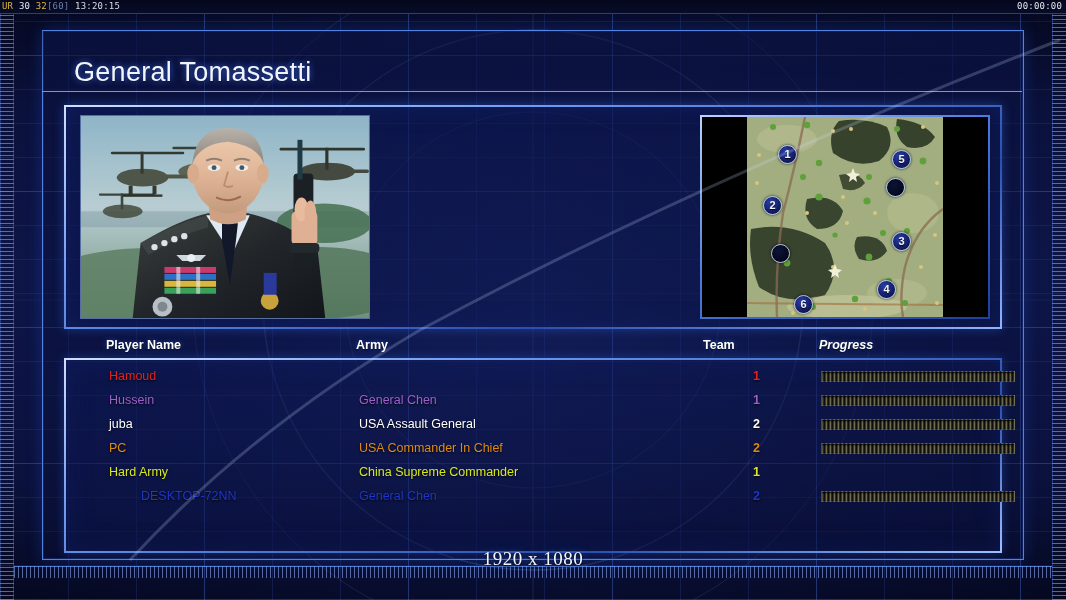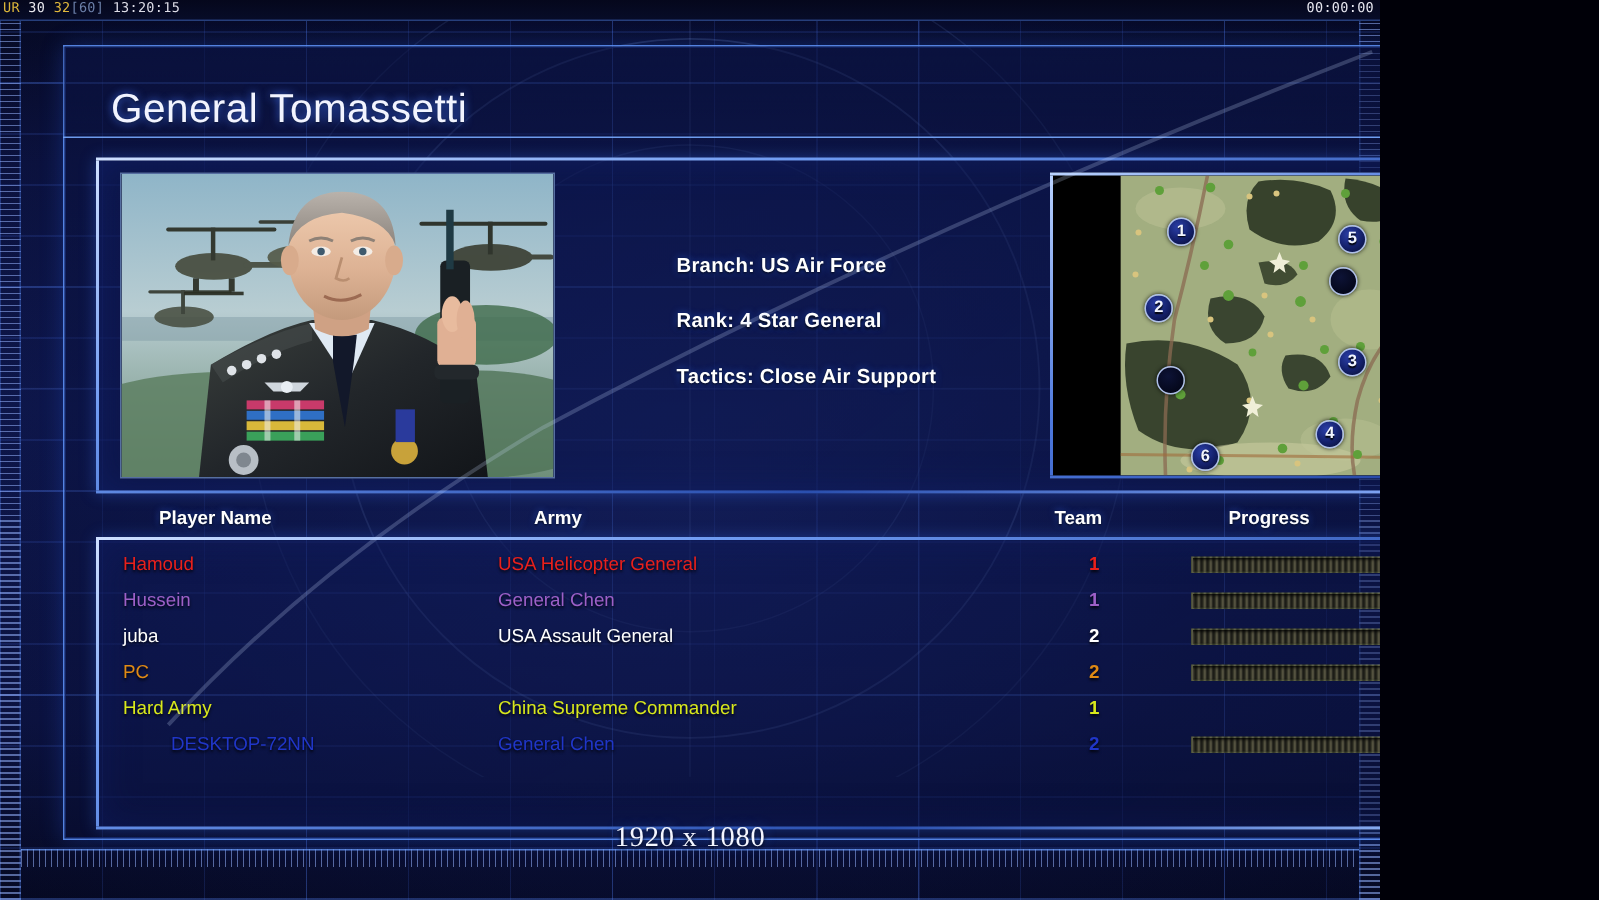--- a/index.html
+++ b/index.html
@@ -7,21 +7,21 @@
 
   html, body {
     width: 1066px; height: 600px;
     overflow: hidden;
     background: #000008;
     font-family: "Liberation Sans", sans-serif;
   }
 
   #screen {
     position: relative;
-    width: 920px; height: 600px;
+    width: 1066px; height: 600px;
     overflow: hidden;
     background:
       radial-gradient(ellipse 900px 560px at 50% 52%, rgba(40,60,160,0.40) 0%, rgba(20,32,110,0.20) 45%, rgba(4,6,30,0.0) 78%),
       linear-gradient(180deg, #05081f 0%, #0a1038 18%, #0c1442 45%, #0a1038 80%, #05081f 100%);
   }
 
   
   .grid-fine {
     position: absolute; inset: 0;
     background-image:
@@ -167,33 +167,33 @@
   }
   .th {
     position: absolute; top: 0;
     font-size: 12.5px; font-weight: bold; color: #ffffff;
     text-shadow: 0 1px 2px rgba(0,0,0,0.95), 0 0 5px rgba(50,100,230,0.7);
     padding-left: 24px;
   }
   .th-player   { left: 18px; }
   .th-army     { left: 268px; }
   .th-team     { left: 615px; }
-  .th-progress { left: 731px; }
+  .th-progress { left: 731px; font-style: italic; }
 
   
   .players-panel {
     position: absolute; left: 64px; top: 358px;
     width: 938px; height: 195px;
     z-index: 14;
     border: 2px solid;
     border-image: linear-gradient(160deg, #cfe0ff 0%, #6f9bf2 28%, #2a4fae 72%, #9cc0ff 100%) 1;
     box-shadow: 0 0 10px rgba(60,120,255,0.30), inset 0 0 24px rgba(16,30,100,0.50);
     background: linear-gradient(150deg, rgba(16,28,96,0.34) 0%, rgba(9,16,58,0.26) 100%);
   }
-  .rows { position: absolute; left: 0; top: 4px; right: 0; }
+  .rows { position: absolute; left: 0; top: 4px; right: 0; padding-left: 27px; }
   .row { position: relative; height: 24px; }
   .cell {
     position: absolute; top: 0; height: 24px; line-height: 24px;
     font-size: 12.5px; white-space: nowrap;
     text-shadow: 0 1px 2px rgba(0,0,0,0.85);
   }
   .c-name { left: 16px; }
   .c-army { left: 266px; }
   .c-team { left: 660px; font-weight: bold; }
   .c-prog { left: 728px; top: 7px; height: 11px; width: 194px; }
@@ -379,25 +379,20 @@
 
         <rect x="214" y="58" width="20" height="96" rx="4" fill="#1a2024"></rect>
         <rect x="218" y="24" width="5" height="40" fill="#1f3a44"></rect>
         <rect x="212" y="96" width="26" height="34" rx="5" fill="#e0b094"></rect>
         <ellipse cx="222" cy="94" rx="7" ry="12" fill="#e8bb9e"></ellipse>
         <ellipse cx="231" cy="98" rx="6" ry="13" fill="#e0b094"></ellipse>
         <rect x="210" y="128" width="30" height="10" rx="4" fill="#23282c"></rect>
       </svg>
     </div>
 
-    <div class="info-block">
-      <div class="info-line">Branch: US Air Force</div>
-      <div class="info-line">Rank: 4 Star General</div>
-      <div class="info-line">Tactics: Close Air Support</div>
-    </div>
 
     <div class="map-wrap">
       <svg class="map-img" viewBox="0 0 196 200" preserveAspectRatio="none">
         <rect x="0" y="0" width="196" height="200" fill="#9aa878"></rect>
         <rect x="0" y="0" width="196" height="200" fill="#a9b487" opacity=".5"></rect>
 
         <path d="M 92 4 Q 118 0 140 10 Q 150 30 132 44 Q 108 52 86 36 Q 80 16 92 4 Z" fill="#37422c"></path>
         <path d="M 150 2 Q 176 4 188 20 Q 180 34 160 30 Q 146 20 150 2 Z" fill="#37422c"></path>
         <path d="M 60 82 Q 86 76 96 94 Q 92 112 70 112 Q 54 102 60 82 Z" fill="#3a4530"></path>
         <path d="M 4 112 Q 44 104 78 126 Q 96 152 78 178 Q 40 190 12 170 Q 0 140 4 112 Z" fill="#39442e"></path>
@@ -471,21 +466,20 @@
     <div class="th th-player">Player Name</div>
     <div class="th th-army">Army</div>
     <div class="th th-team">Team</div>
     <div class="th th-progress">Progress</div>
   </div>
 
   <div class="players-panel">
     <div class="rows" id="rows-host">
         <div class="row">
           <div class="cell c-name" style="color: rgb(232, 32, 28);">Hamoud</div>
-          <div class="cell c-army" style="color: rgb(232, 32, 28);">USA Helicopter General</div>
           <div class="cell c-team" style="color: rgb(232, 32, 28);">1</div>
           <div class="cell c-prog">
             <div class="bar"></div>
           </div>
         </div>
         <div class="row">
           <div class="cell c-name" style="color: rgb(157, 96, 200);">Hussein</div>
           <div class="cell c-army" style="color: rgb(157, 96, 200);">General Chen</div>
           <div class="cell c-team" style="color: rgb(157, 96, 200);">1</div>
           <div class="cell c-prog">
@@ -495,20 +489,21 @@
         <div class="row">
           <div class="cell c-name" style="color: rgb(255, 255, 255);">juba</div>
           <div class="cell c-army" style="color: rgb(255, 255, 255);">USA Assault General</div>
           <div class="cell c-team" style="color: rgb(255, 255, 255);">2</div>
           <div class="cell c-prog">
             <div class="bar"></div>
           </div>
         </div>
         <div class="row">
           <div class="cell c-name" style="color: rgb(224, 138, 20);">PC</div>
+          <div class="cell c-army" style="color: rgb(224, 138, 20);">USA Commander In Chief</div>
           <div class="cell c-team" style="color: rgb(224, 138, 20);">2</div>
           <div class="cell c-prog">
             <div class="bar"></div>
           </div>
         </div>
         <div class="row">
           <div class="cell c-name" style="color: rgb(216, 232, 28);">Hard Army</div>
           <div class="cell c-army" style="color: rgb(216, 232, 28);">China Supreme Commander</div>
           <div class="cell c-team" style="color: rgb(216, 232, 28);">1</div>
           <div class="cell c-prog">

